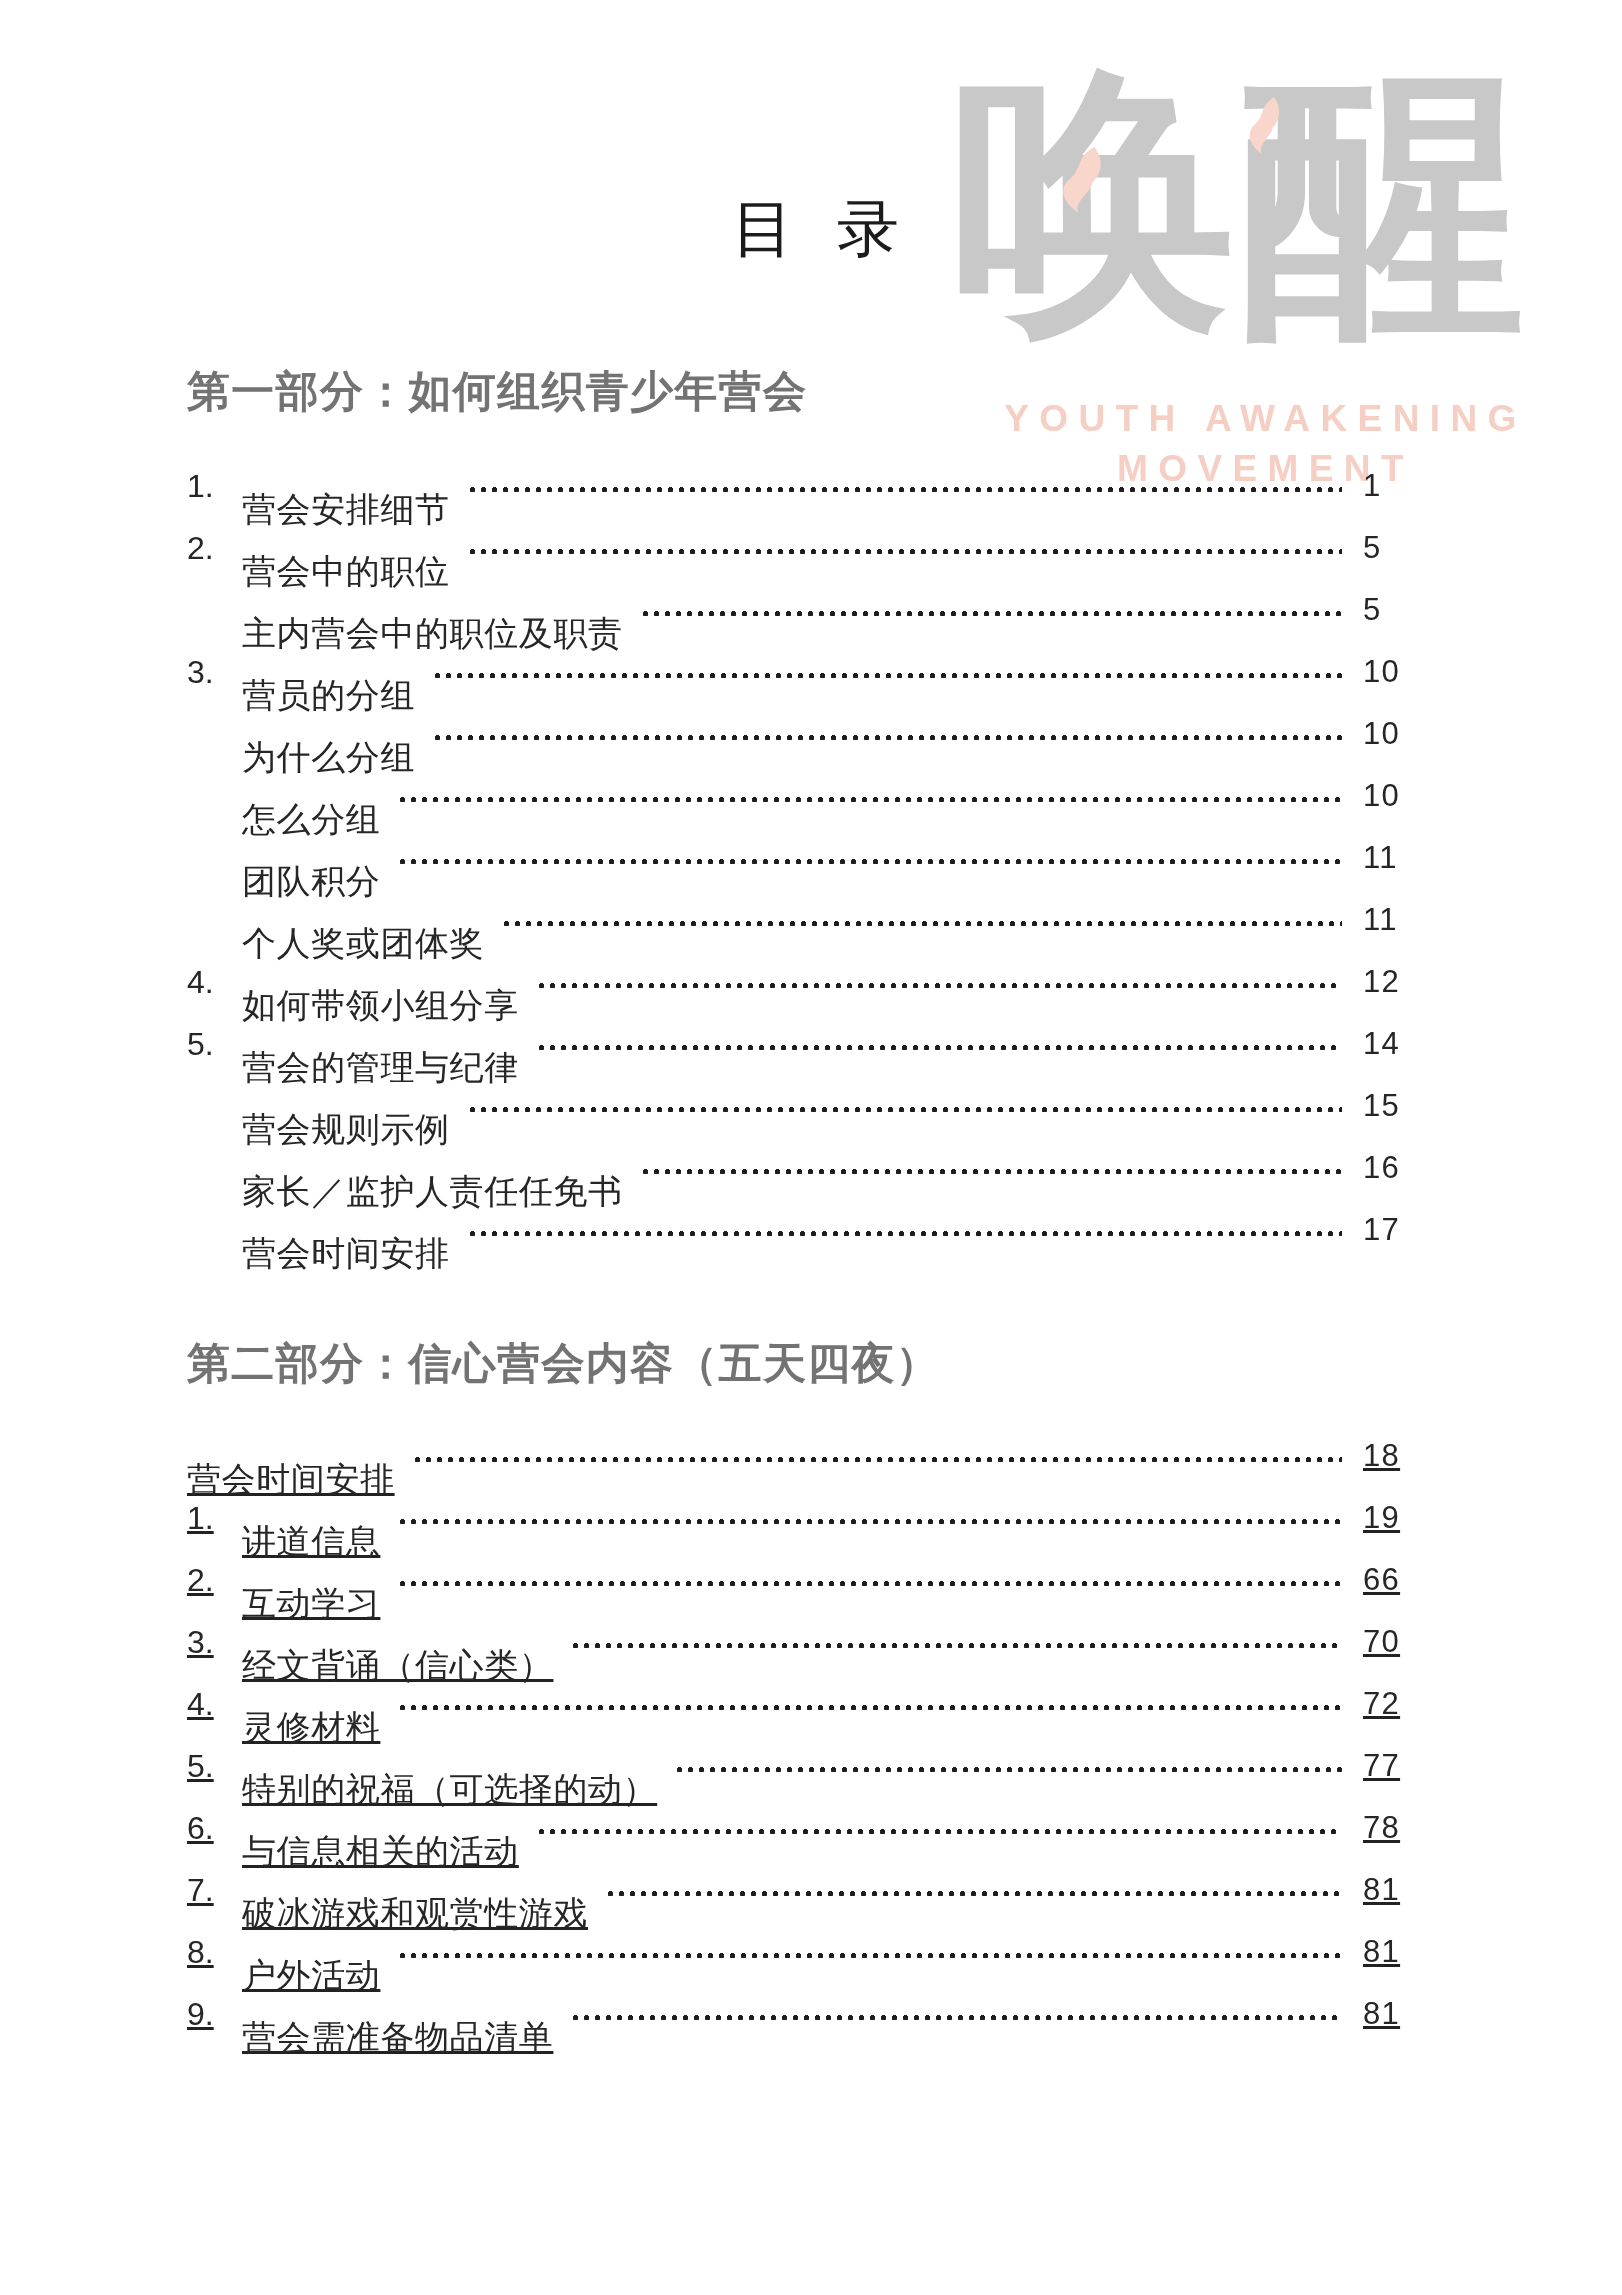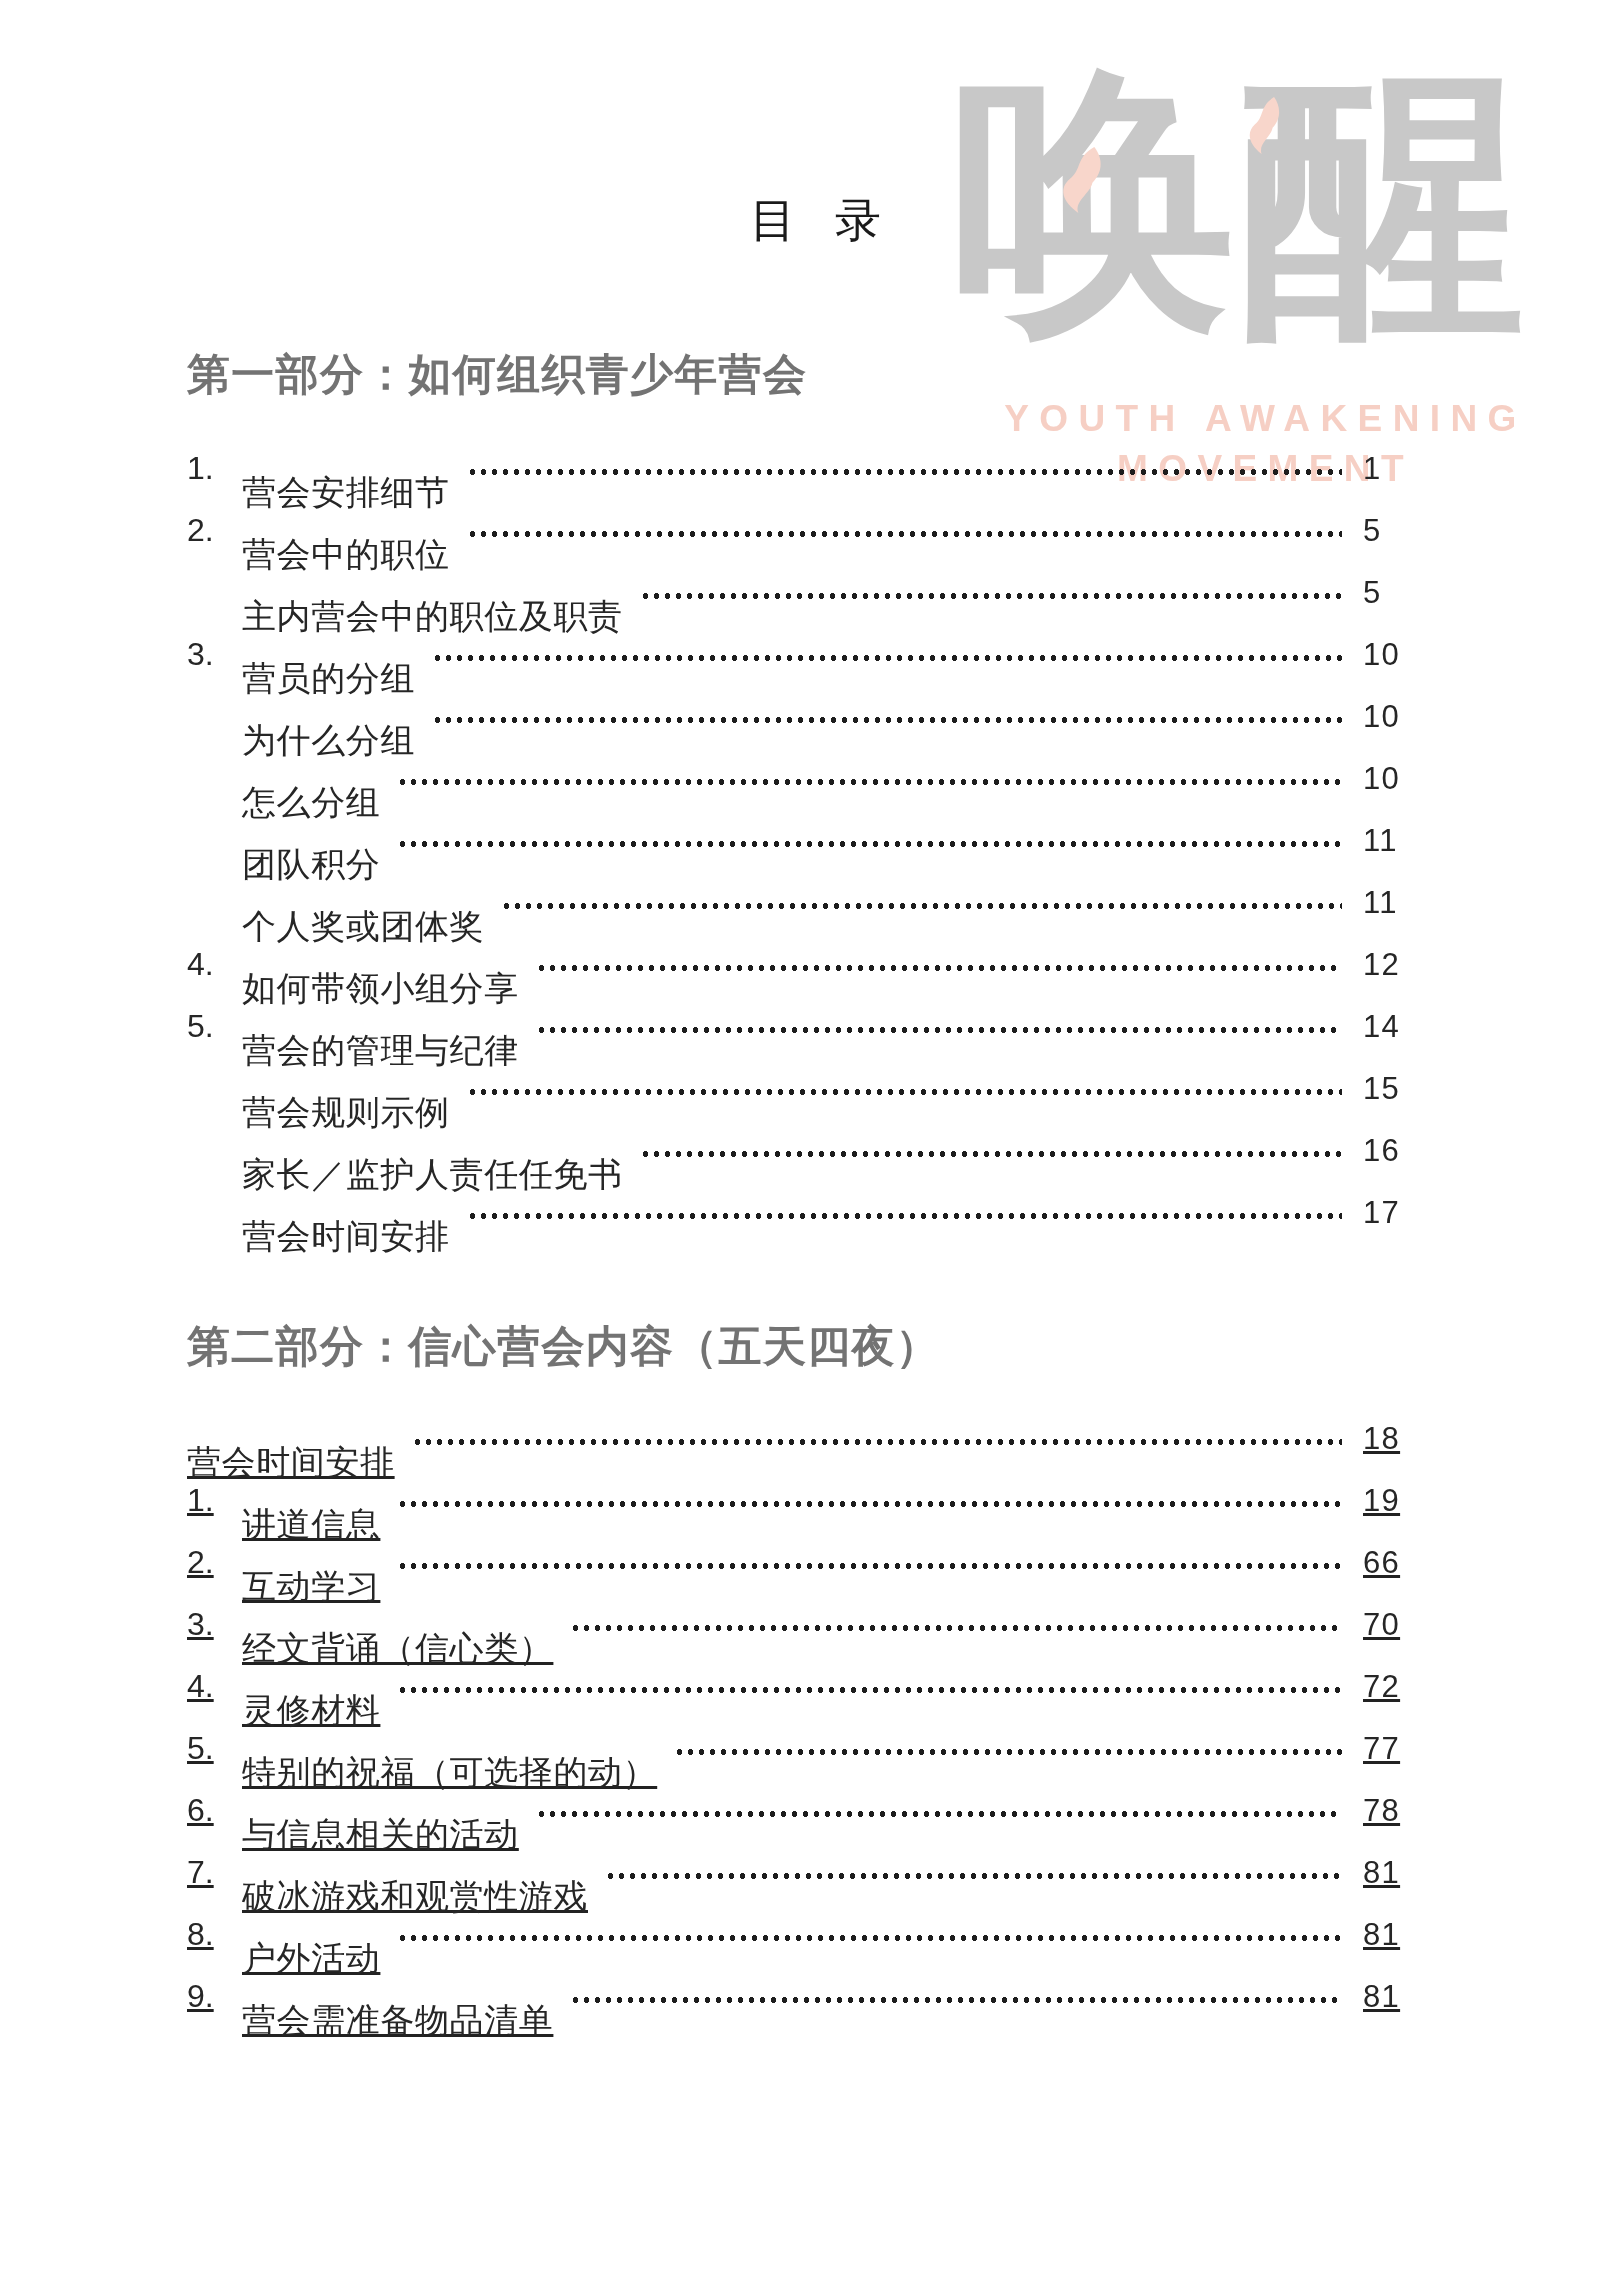--- a/index.html
+++ b/index.html
@@ -29,21 +29,21 @@
   .wordmark{
     position:absolute; left:954px; width:623px; text-align:center;
     font-weight:700; color:var(--wordmark-pink); letter-spacing:10.4px;
     font-size:37px; line-height:1; white-space:nowrap;
   }
   .wordmark.l1{top:400px;}
   .wordmark.l2{top:450px;}
   
   .title{
     margin:195px 0 0 0; padding-left:49px;
-    text-align:center; font-size:46px; line-height:1.1; font-weight:500;
+    text-align:center; font-size:62px; line-height:1.1; font-weight:500;
     word-spacing:26px; color:#1b1b1b;
   }
   .heading{
     margin:0; font-size:43px; line-height:1; font-weight:700;
     letter-spacing:1.3px; color:#737373; white-space:nowrap;
   }
   section.toc-section:nth-of-type(1) .heading{margin-top:107px;}
   section.toc-section:nth-of-type(2) .heading{margin-top:81px;}
   section.toc-section:nth-of-type(1) .rows{margin-top:42px;}
   section.toc-section:nth-of-type(2) .rows{margin-top:40px;text-decoration:underline;}

